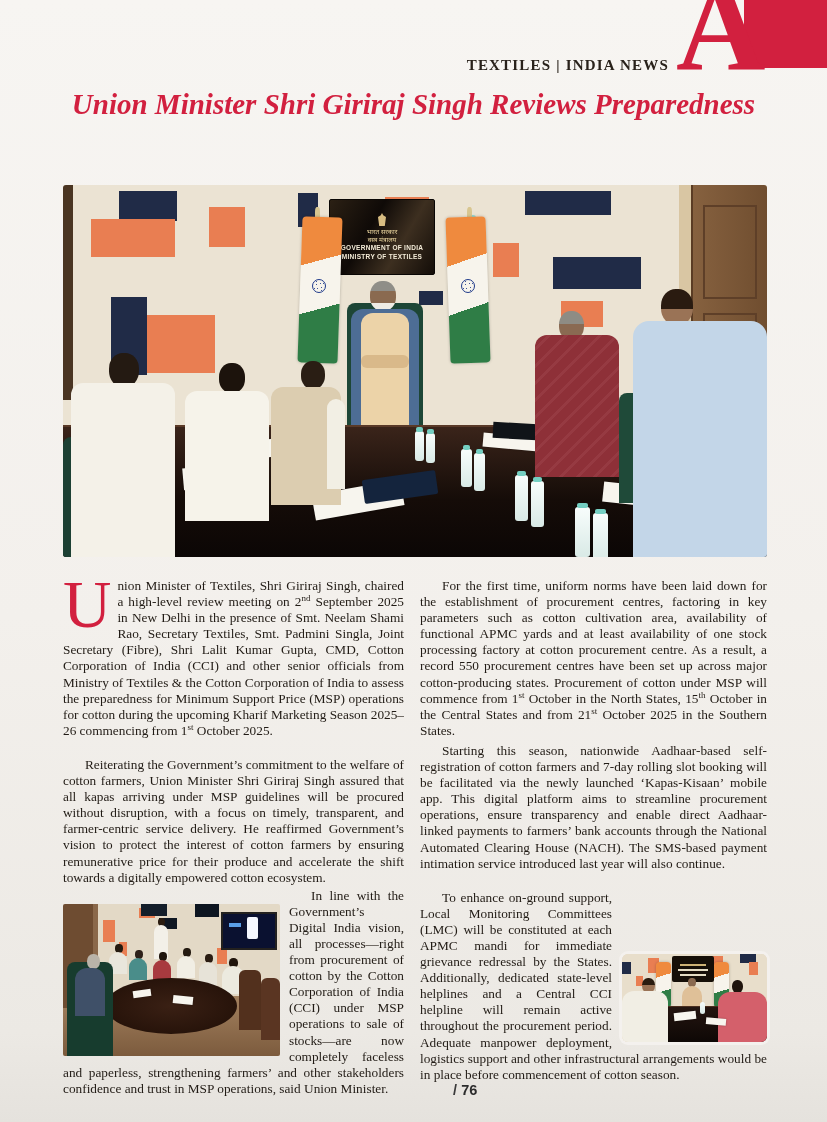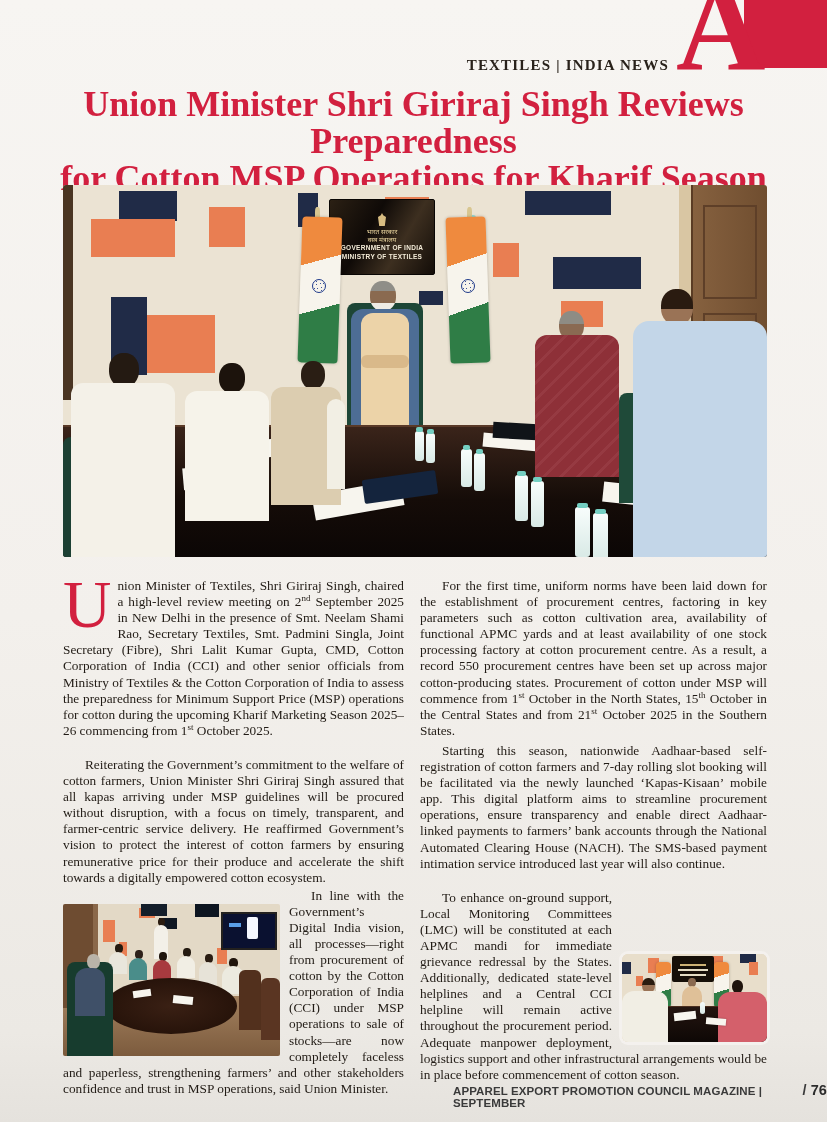--- a/index.html
+++ b/index.html
@@ -7,21 +7,21 @@
         background:linear-gradient(180deg,#f7f5f2 0%,#f3f0ec 55%,#ece9e4 92%,#e5e2dd 100%);
         font-family:"Liberation Serif","DejaVu Serif",serif;color:#211b15;}
   
   .section-label{position:absolute;top:57px;right:158px;font-size:15px;font-weight:bold;
         letter-spacing:1.2px;color:#29221b;}
   .logo-a{position:absolute;top:-34px;left:676px;font-size:124px;font-weight:bold;
         color:#d2203f;font-family:"Liberation Serif",serif;line-height:1;}
   .logo-block{position:absolute;top:0;left:744px;width:83px;height:68px;background:#d2203f;}
   
   .title{position:absolute;top:86px;left:30px;right:30px;text-align:center;margin:0;
-        font-size:36px;line-height:37px;font-weight:bold;color:#d2203f;}
+        font-size:29px;line-height:37px;font-style:italic;font-weight:bold;color:#d2203f;}
   .title span{display:block;}
   
   .photo{position:absolute;overflow:hidden;background:#ebe3d3;}
   .main-photo{left:63px;top:185px;width:704px;height:372px;border-radius:3px;}
   .abs{position:absolute;}
   .pn{background:#202b47;}
   .po{background:#e97e52;}
   
   .plaque{background:linear-gradient(120deg,#2b2014 0%,#0f0a07 38%,#3d2f20 66%,#130d08 100%);
         border:1px solid #090604;border-radius:2px;display:flex;flex-direction:column;
@@ -73,21 +73,20 @@
 <body>
 
 <div class="page">
 
   <div class="section-label">TEXTILES | INDIA NEWS</div>
   <div class="logo-block"></div>
   <div class="logo-a">A</div>
 
   <h1 class="title">
     <span>Union Minister Shri Giriraj Singh Reviews Preparedness</span>
-    <span>for Cotton MSP Operations for Kharif Season 2025–26</span>
   </h1>
 
   <figure class="photo main-photo" style="margin:0;">
 
     <div class="abs" style="left:0;top:0;width:10px;height:215px;background:#4a3522;"></div>
     <div class="abs pn" style="left:56px;top:6px;width:58px;height:30px;"></div>
     <div class="abs po" style="left:28px;top:34px;width:84px;height:38px;"></div>
     <div class="abs po" style="left:146px;top:22px;width:36px;height:40px;"></div>
     <div class="abs pn" style="left:48px;top:112px;width:36px;height:78px;"></div>
     <div class="abs po" style="left:84px;top:130px;width:68px;height:58px;"></div>
@@ -263,18 +262,17 @@
           <span class="paper" style="left:52px;top:58px;width:22px;height:8px;transform:rotate(-6deg);"></span>
           <span class="paper" style="left:84px;top:64px;width:20px;height:7px;transform:rotate(5deg);"></span>
           <span class="bottle" style="left:78px;top:48px;width:5px;height:12px;"></span>
         </span>
         <span>To enhance on-ground support, Local Monitoring Committees (LMC) will be constituted at each APMC mandi for immediate grievance redressal by the States. Additionally, dedicated state-level helplines and a Central CCI helpline will remain active throughout the procurement period. Adequate manpower deployment, logistics support and other infrastructural arrangements would be in place before commencement of cotton season.</span>
       </p>
     </div>
   </div>
 
   <div class="footer">
-    <span>APPAREL EXPORT PROMOTION COUNCIL MAGAZINE | SEPTEMBER</span>
     <span class="sep">/</span>
     <span class="pageno">76</span>
   </div>
 
 </div>
 
 </body></html>

